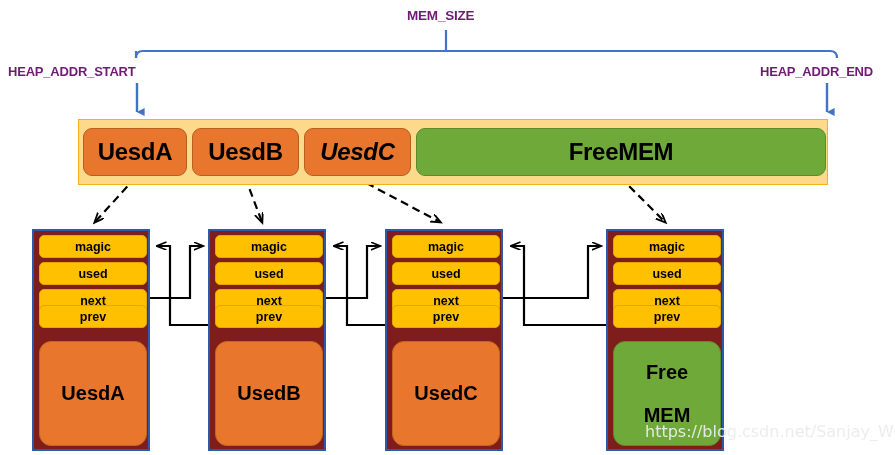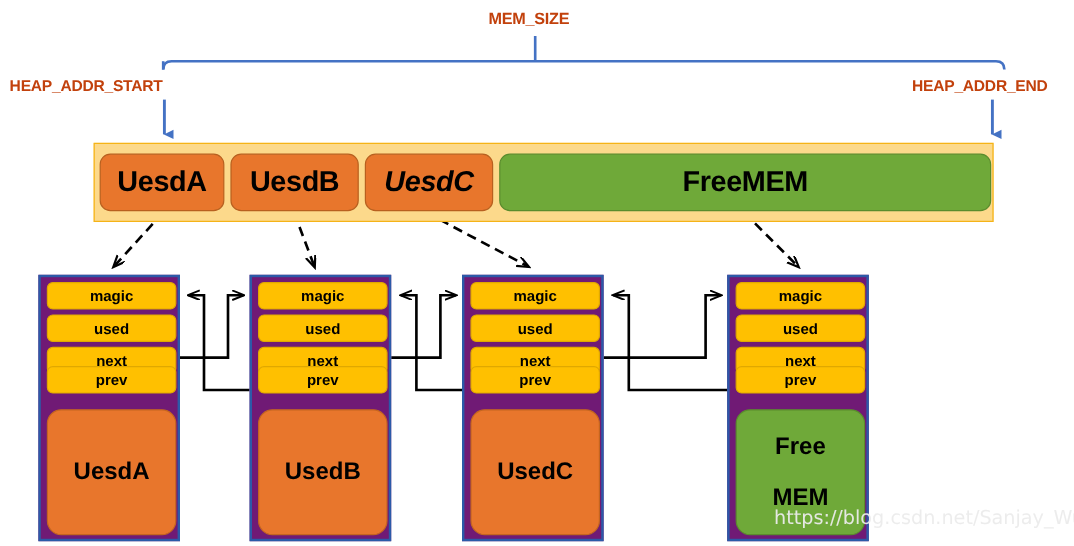--- a/index.html
+++ b/index.html
@@ -19,21 +19,21 @@
     left:0; top:0;
     width:895px;
     height:455px;
     pointer-events:none;
   }
 
   
   .toplabel{
     position:absolute;
     font-weight:bold;
-    color:#c2410c;
+    color:#701a75;
     letter-spacing:-0.2px;
     white-space:nowrap;
     font-size:13px;
   }
   #lbl-memsize{ left:407px; top:8px; font-size:13.5px;}
   #lbl-start  { left:8px;   top:64px;}
   #lbl-end    { left:760px; top:64px;}
 
   
   #membar{
@@ -70,21 +70,21 @@
   #blk-b{ left:192px; width:107px;}
   #blk-c{ left:304px; width:107px;font-style:italic;}
   #blk-free{ left:416px; width:410px;}
 
   
   .node{
     position:absolute;
     top:229px;
     width:118px;
     height:222px;
-    background:#701a75;
+    background:#7f1d1d;
     border:2px solid #2C5AA8;
     box-sizing:border-box;
   }
   #node-1{ left:32px; }
   #node-2{ left:208px;}
   #node-3{ left:385px;}
   #node-4{ left:606px;}
 
   .field{
     position:absolute;

